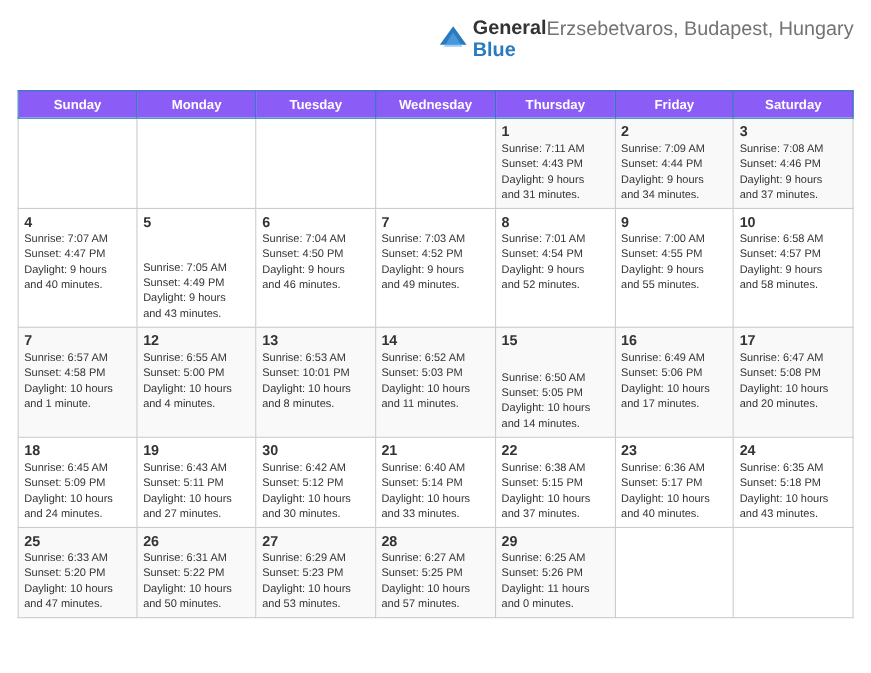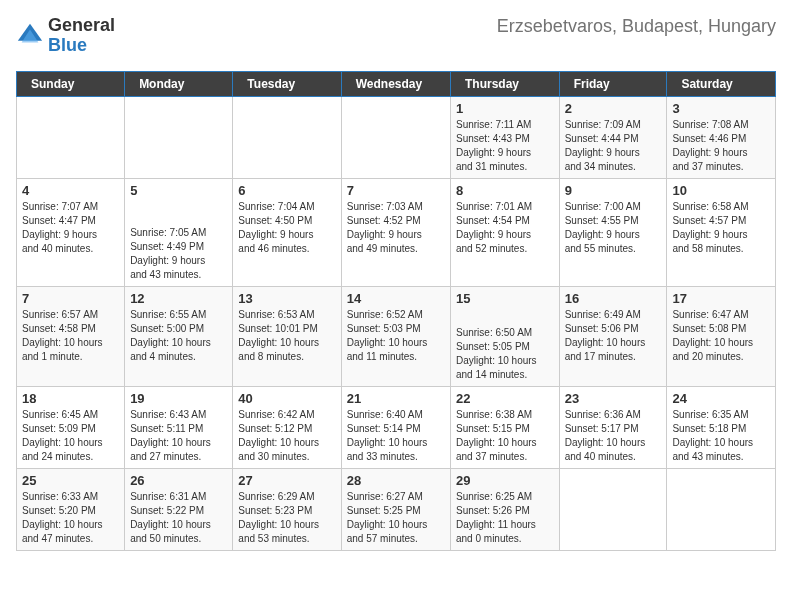--- a/index.html
+++ b/index.html
@@ -5,23 +5,23 @@
     * { box-sizing: border-box; margin: 0; padding: 0; }
     body {
       font-family: Arial, sans-serif;
       background: #fff;
       width: 792px;
       min-height: 612px;
       padding: 16px;
     }
     .header-section {
       display: flex;
-      justify-content: space-between;
+      justify-content: flex-end;
       align-items: flex-start;
-      margin-bottom: 15px;
+      margin-bottom: 26px;
     }
     .logo {
       display: flex;
       align-items: center;
       gap: 4px;
     }
     .logo-text {
       font-size: 18px;
       font-weight: bold;
       line-height: 1.1;
@@ -43,23 +43,23 @@
     .calendar-subtitle {
       font-size: 18px;
       color: #737373;
     }
     table {
       width: 100%;
       border-collapse: collapse;
       font-size: 11px;
     }
     thead tr th {
-      background-color: #404040;
+      background-color: #8b5cf6;
       color: #fff;
-      text-align: left;
+      text-align: center;
       padding: 5px 14px;
       font-size: 12px;
       font-weight: bold;
       border: 1px solid #2a7abf;
     }
     tbody tr td {
       border: 1px solid #ccc;
       vertical-align: top;
       padding: 4px 5px;
       width: 110px;
@@ -255,21 +255,21 @@
 and 24 minutes.</div>
         </td>
         <td>
           <span class="day-number">19</span>
           <div class="day-detail" style="white-space: pre-line;">Sunrise: 6:43 AM
 Sunset: 5:11 PM
 Daylight: 10 hours
 and 27 minutes.</div>
         </td>
         <td>
-          <span class="day-number">40</span>
+          <span class="day-number">30</span>
           <div class="day-detail" style="white-space: pre-line;">Sunrise: 6:42 AM
 Sunset: 5:12 PM
 Daylight: 10 hours
 and 30 minutes.</div>
         </td>
         <td>
           <span class="day-number">21</span>
           <div class="day-detail" style="white-space: pre-line;">Sunrise: 6:40 AM
 Sunset: 5:14 PM
 Daylight: 10 hours

